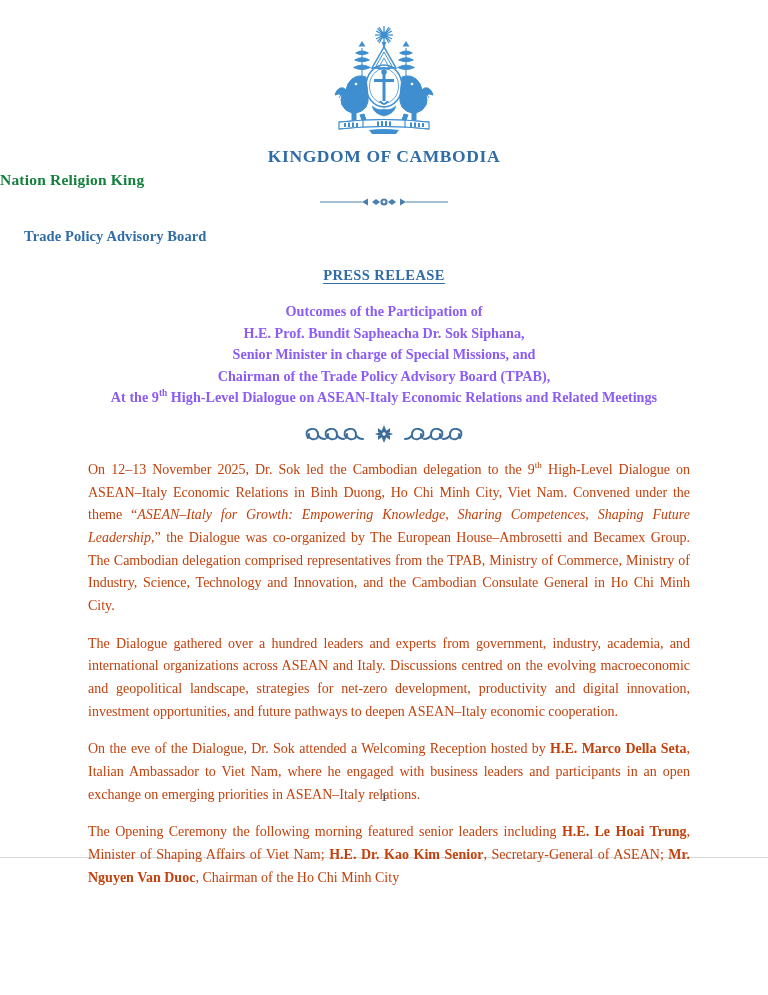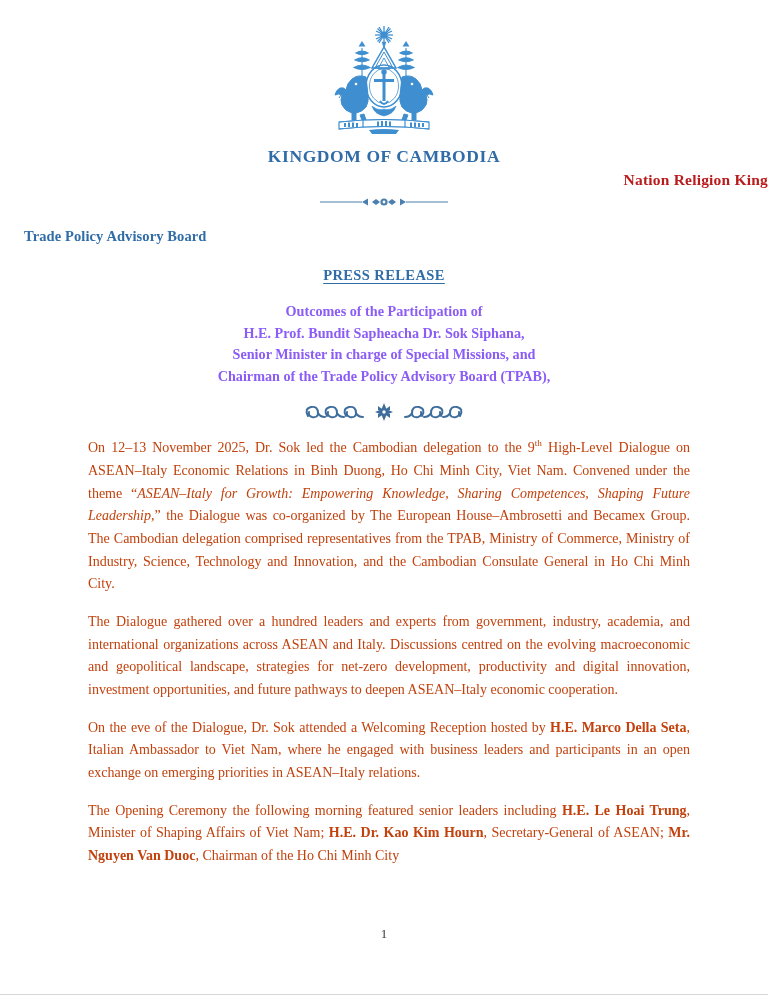--- a/index.html
+++ b/index.html
@@ -10,21 +10,21 @@
   body {
     width: 768px;
     height: 995px;
     overflow: hidden;
     font-family: "Liberation Serif", "DejaVu Serif", serif;
     color: #1a1a1a;
     position: relative;
   }
   .page {
     width: 768px;
-    height: 995px;
+    height: 858px;
     background: #ffffff;
     position: relative;
     box-sizing: border-box;
     border-bottom: 1px solid #d8d8d8;
   }
 
   
   .emblem-wrap {
     width: 100%;
     text-align: center;
@@ -41,22 +41,22 @@
   .kingdom {
     text-align: center;
     color: #2f6ca8;
     font-weight: bold;
     font-size: 17.5px;
     letter-spacing: 0.6px;
     margin-top: 6px;
     font-family: "Liberation Serif", "DejaVu Serif", serif;
   }
   .nation {
-    text-align: right;
-    color: #b91c1c;
+    text-align: left;
+    color: #15803d;
     font-weight: bold;
     font-size: 15.5px;
     margin-top: 4px;
     letter-spacing: 0.2px;
   }
   .mini-rule {
     width: 100%;
     text-align: center;
     margin-top: 7px;
     height: 12px;
@@ -273,20 +273,21 @@
 
   <div class="press-release">
     <span class="ul">PRESS RELEASE</span>
   </div>
 
   <div class="title-block">
     <span class="tline">Outcomes of the Participation of</span>
     <span class="tline">H.E. Prof. Bundit Sapheacha Dr. Sok Siphana,</span>
     <span class="tline">Senior Minister in charge of Special Missions, and</span>
     <span class="tline">Chairman of the Trade Policy Advisory Board (TPAB),</span>
+    <span class="tline"><span>At the 9</span><sup>th</sup><span> High-Level Dialogue on ASEAN-Italy Economic Relations and Related Meetings</span></span>
   </div>
 
 
   <div class="ornament">
     <svg width="168" height="22" viewBox="0 0 168 22">
       <g fill="none" stroke="#3d6d9c" stroke-width="2" stroke-linecap="round">
 
         <g>
           <path d="M8 15 Q4 8 11 6 Q18 5 18 12 Q18 17 12 16 Q8 15 9 11"></path>
           <path d="M18 12 Q20 16 25 16"></path>
@@ -332,19 +333,19 @@
   </div>
 
   <div class="body-text">
 
     <p><span>On 12–13 November 2025, Dr. Sok led the Cambodian delegation to the 9</span><sup>th</sup><span> High-Level Dialogue on ASEAN–Italy Economic Relations in Binh Duong, Ho Chi Minh City, Viet Nam. Convened under the theme “</span><i>ASEAN–Italy for Growth: Empowering Knowledge, Sharing Competences, Shaping Future Leadership</i><span>,” the Dialogue was co-organized by The European House–Ambrosetti and Becamex Group. The Cambodian delegation comprised representatives from the TPAB, Ministry of Commerce, Ministry of Industry, Science, Technology and Innovation, and the Cambodian Consulate General in Ho Chi Minh City.</span></p>
 
     <p>The Dialogue gathered over a hundred leaders and experts from government, industry, academia, and international organizations across ASEAN and Italy. Discussions centred on the evolving macroeconomic and geopolitical landscape, strategies for net-zero development, productivity and digital innovation, investment opportunities, and future pathways to deepen ASEAN–Italy economic cooperation.</p>
 
     <p><span>On the eve of the Dialogue, Dr. Sok attended a Welcoming Reception hosted by </span><b>H.E. Marco Della Seta</b><span>, Italian Ambassador to Viet Nam, where he engaged with business leaders and participants in an open exchange on emerging priorities in ASEAN–Italy relations.</span></p>
 
-    <p><span>The Opening Ceremony the following morning featured senior leaders including </span><b>H.E. Le Hoai Trung</b><span>, Minister of Shaping Affairs of Viet Nam; </span><b>H.E. Dr. Kao Kim Hourn</b><span>, Secretary-General of ASEAN; </span><b>Mr. Nguyen Van Duoc</b><span>, Chairman of the Ho Chi Minh City</span></p>
+    <p><span>The Opening Ceremony the following morning featured senior leaders including </span><b>H.E. Le Hoai Trung</b><span>, Minister of Shaping Affairs of Viet Nam; </span><b>H.E. Dr. Kao Kim Senior</b><span>, Secretary-General of ASEAN; </span><b>Mr. Nguyen Van Duoc</b><span>, Chairman of the Ho Chi Minh City</span></p>
 
   </div>
 
   <div class="page-number">1</div>
 
 </div>
 
 </body></html>

